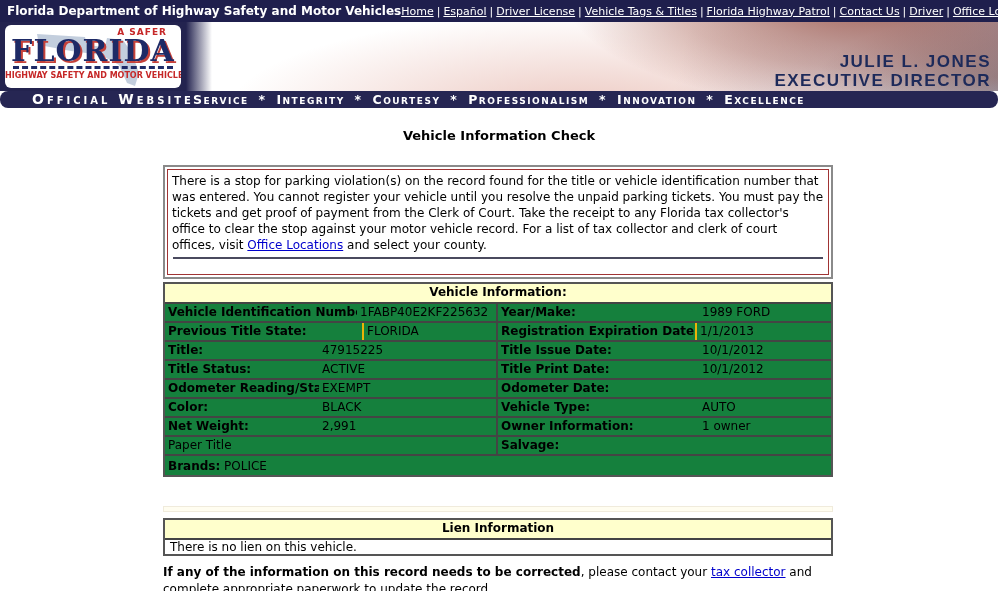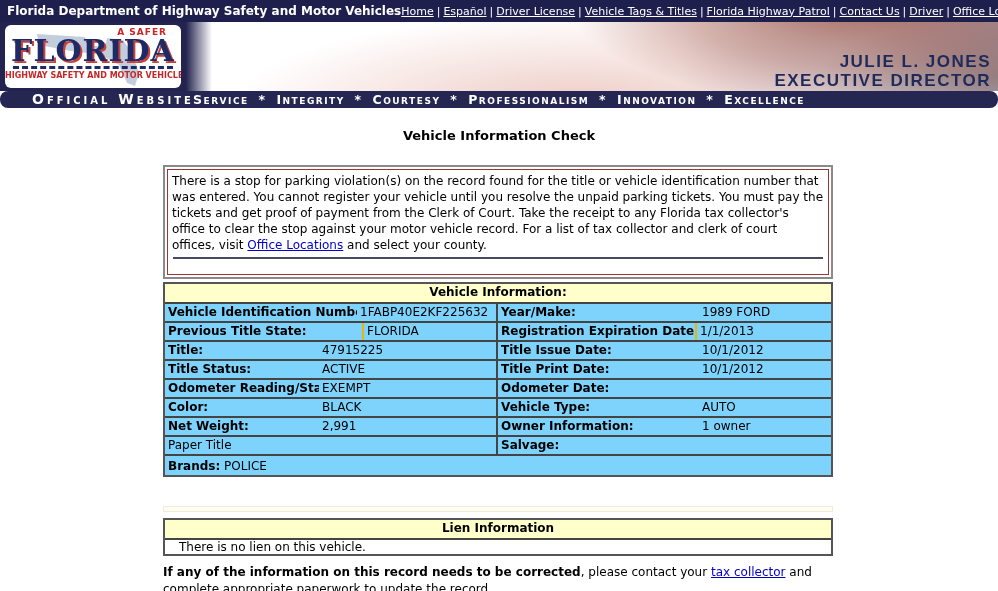--- a/index.html
+++ b/index.html
@@ -61,37 +61,37 @@
   
   .page-title{margin:20px 0 0;text-align:center;font-size:13px;font-weight:bold;}
   .content{margin:22px 0 0 163px;width:670px;}
 
   
   .notice-outer{border:2px solid #8a8a8a;padding:2px;box-sizing:border-box;background:#fff;}
   .notice-inner{border:1px solid #a03434;padding:3px 4px 5px;line-height:16px;}
   .notice-hr{border:0;border-top:2px solid #4a4a5e;margin:4px 1px 10px;}
 
   
-  .vtable{width:670px;border:2px solid #555;background:#7dd3fc;box-sizing:border-box;margin-top:3px;}
+  .vtable{width:670px;border:2px solid #555;background:#15803d;box-sizing:border-box;margin-top:3px;}
   .thead{background:#ffffcc;text-align:center;font-weight:bold;line-height:17px;height:18px;}
   .vrow{display:grid;border-top:2px solid #444;}
   .vrow>div{padding:1px 3px 0;line-height:14px;height:17px;box-sizing:border-box;overflow:hidden;white-space:nowrap;}
   .r-vin{grid-template-columns:192px 139px 203px 132px;}
   .r-pts{grid-template-columns:199px 132px 201px 134px;}
   .r-std{grid-template-columns:154px 177px 203px 132px;}
   .r-half{grid-template-columns:331px 335px;}
   .vrow .c3,.r-half .c2{border-left:2px solid #444;}
   .r-pts .lbl{border-right:2px solid #eab308;}
   .lbl{font-weight:bold;}
   .r-brands{border-top:2px solid #444;padding:2px 3px 3px;line-height:16px;height:21px;box-sizing:border-box;}
 
   
   .gap-strip{margin-top:29px;height:6px;background:#fffdf0;border:1px solid #f0ebdc;box-sizing:border-box;}
   .ltable{width:670px;border:2px solid #555;background:#fff;box-sizing:border-box;margin-top:6px;}
-  .ltable .lrow{border-top:2px solid #444;padding:1px 14px;line-height:13px;height:16px;box-sizing:border-box;}
+  .ltable .lrow{border-top:2px solid #444;padding:1px 5px;line-height:13px;height:16px;box-sizing:border-box;}
 
   
   .notes{margin-top:8px;line-height:16.5px;}
   .notes p{margin:0;}
   .b{font-weight:bold;}
 </style>
 </head>
 <body>
 
 <div class="topbar">

